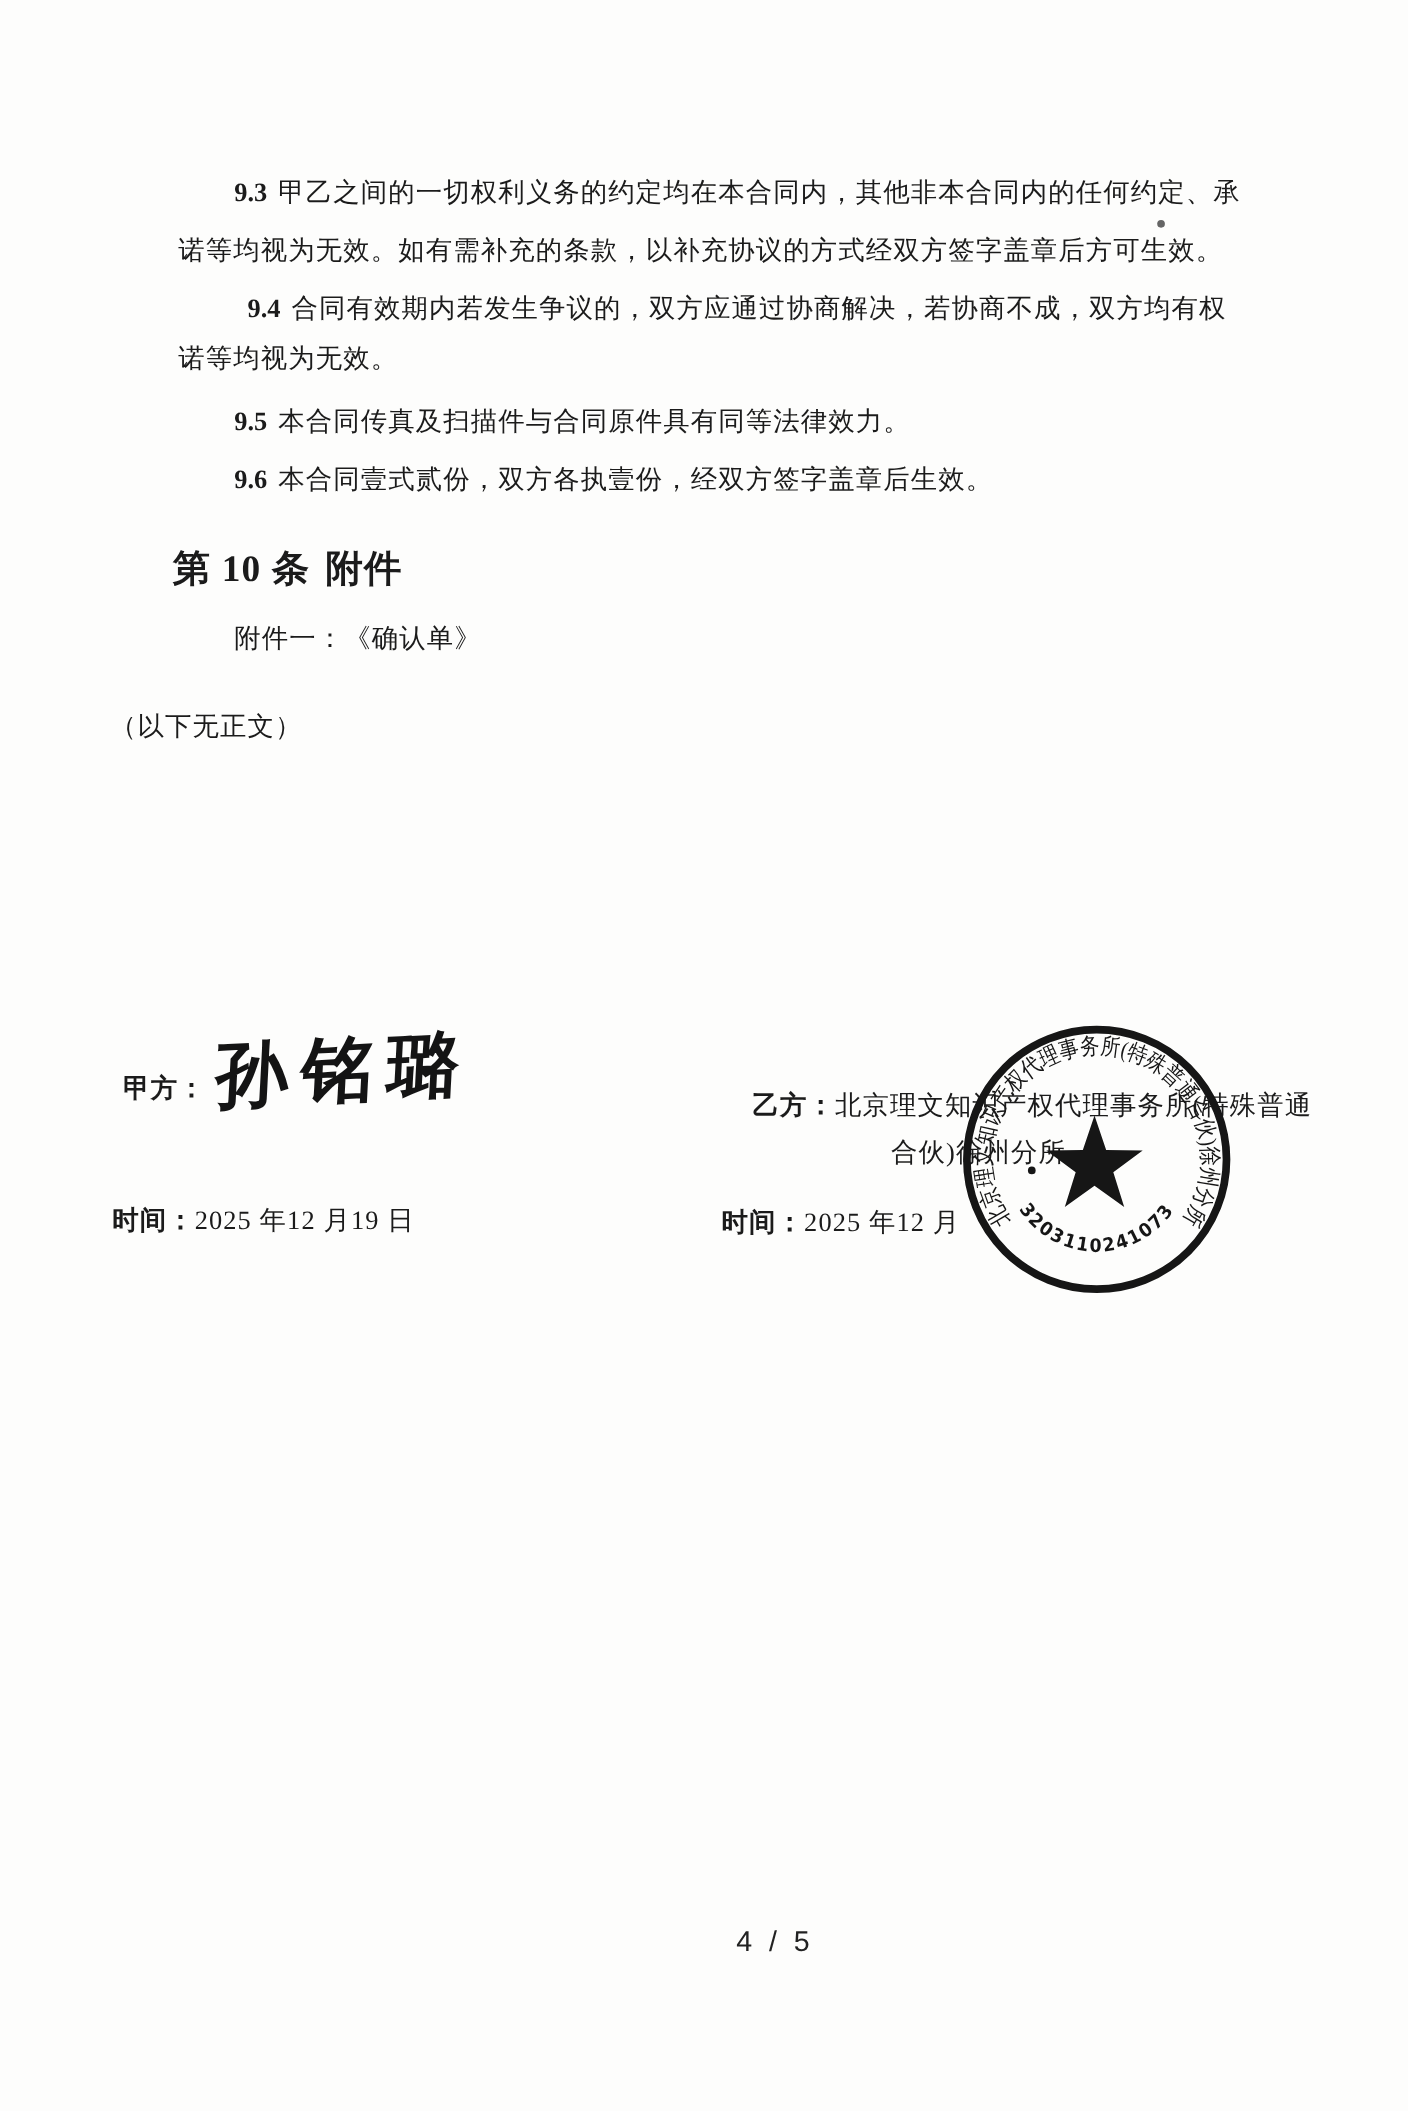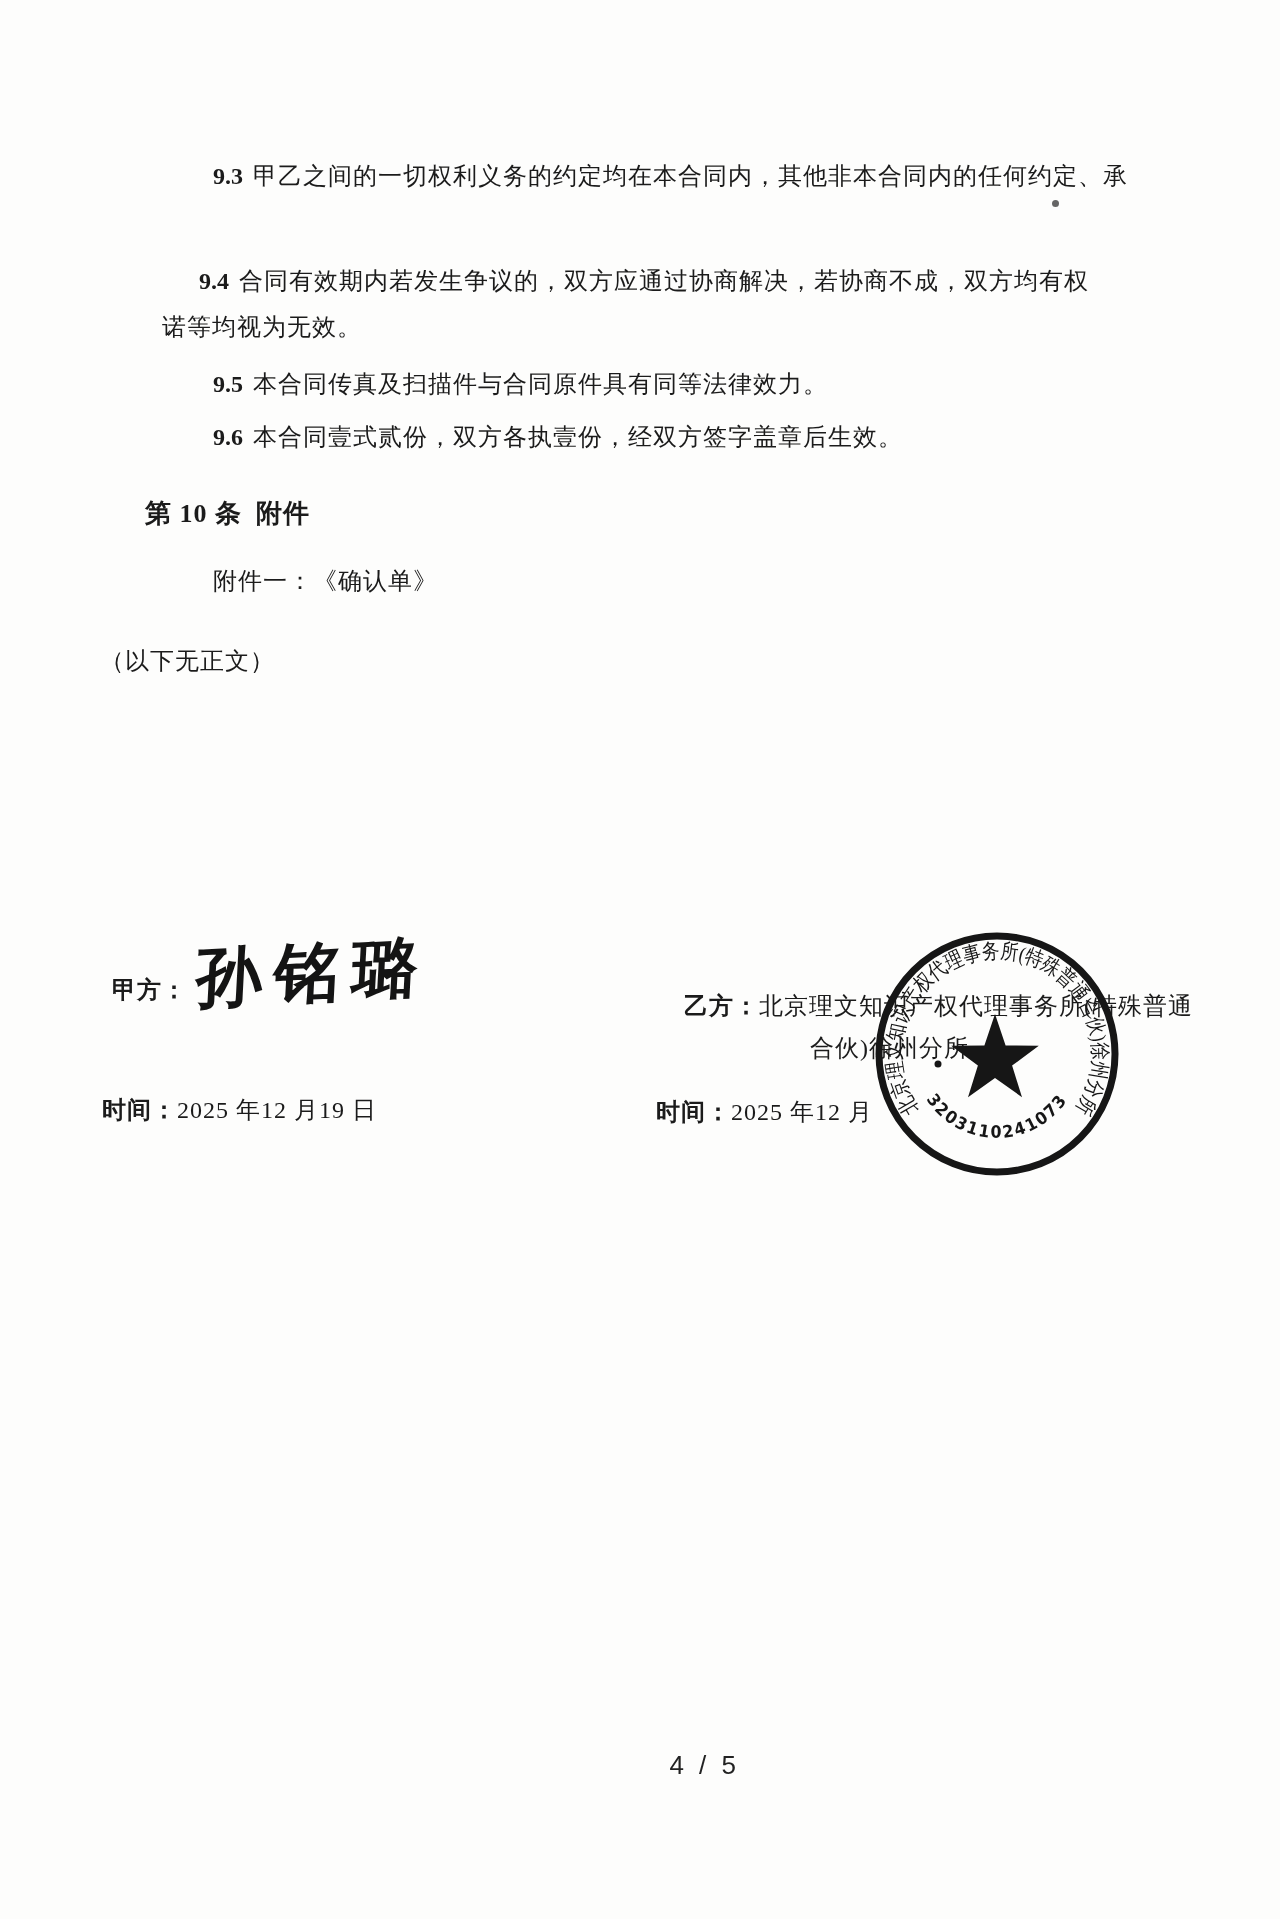--- a/index.html
+++ b/index.html
@@ -33,37 +33,40 @@
 </style>
 </head>
 <body>
 
 <div class="page">
 
   <div class="line" style="left:213px; top:164px;">
     <span class="num">9.3</span><span>甲乙之间的一切权利义务的约定均在本合同内，其他非本合同内的任何约定、承</span>
   </div>
   <div class="speck"></div>
+  <div class="line" style="left:162px; top:216px;">
+    <span>诺等均视为无效。如有需补充的条款，以补充协议的方式经双方签字盖章后方可生效。</span>
+  </div>
 
-  <div class="line" style="left:199px; top:269px;">
+  <div class="line" style="left:225px; top:269px;">
     <span class="num">9.4</span><span>合同有效期内若发生争议的，双方应通过协商解决，若协商不成，双方均有权</span>
   </div>
   <div class="line" style="left:162px; top:315px;">
     <span>诺等均视为无效。</span>
   </div>
 
   <div class="line" style="left:213px; top:372px;">
     <span class="num">9.5</span><span>本合同传真及扫描件与合同原件具有同等法律效力。</span>
   </div>
 
   <div class="line" style="left:213px; top:425px;">
     <span class="num">9.6</span><span>本合同壹式贰份，双方各执壹份，经双方签字盖章后生效。</span>
   </div>
 
-  <div class="line" style="left:145px; top:501px; font-size:26px;">
+  <div class="line" style="left:157px; top:501px; font-size:34px;">
     <span class="artnum">第 10 条</span><span class="arttitle">附件</span>
   </div>
 
   <div class="line" style="left:213px; top:569px;">
     <span>附件一：《确认单》</span>
   </div>
 
   <div class="line bold" style="left:100px; top:649px;">
     <span>（以下无正文）</span>
   </div>

